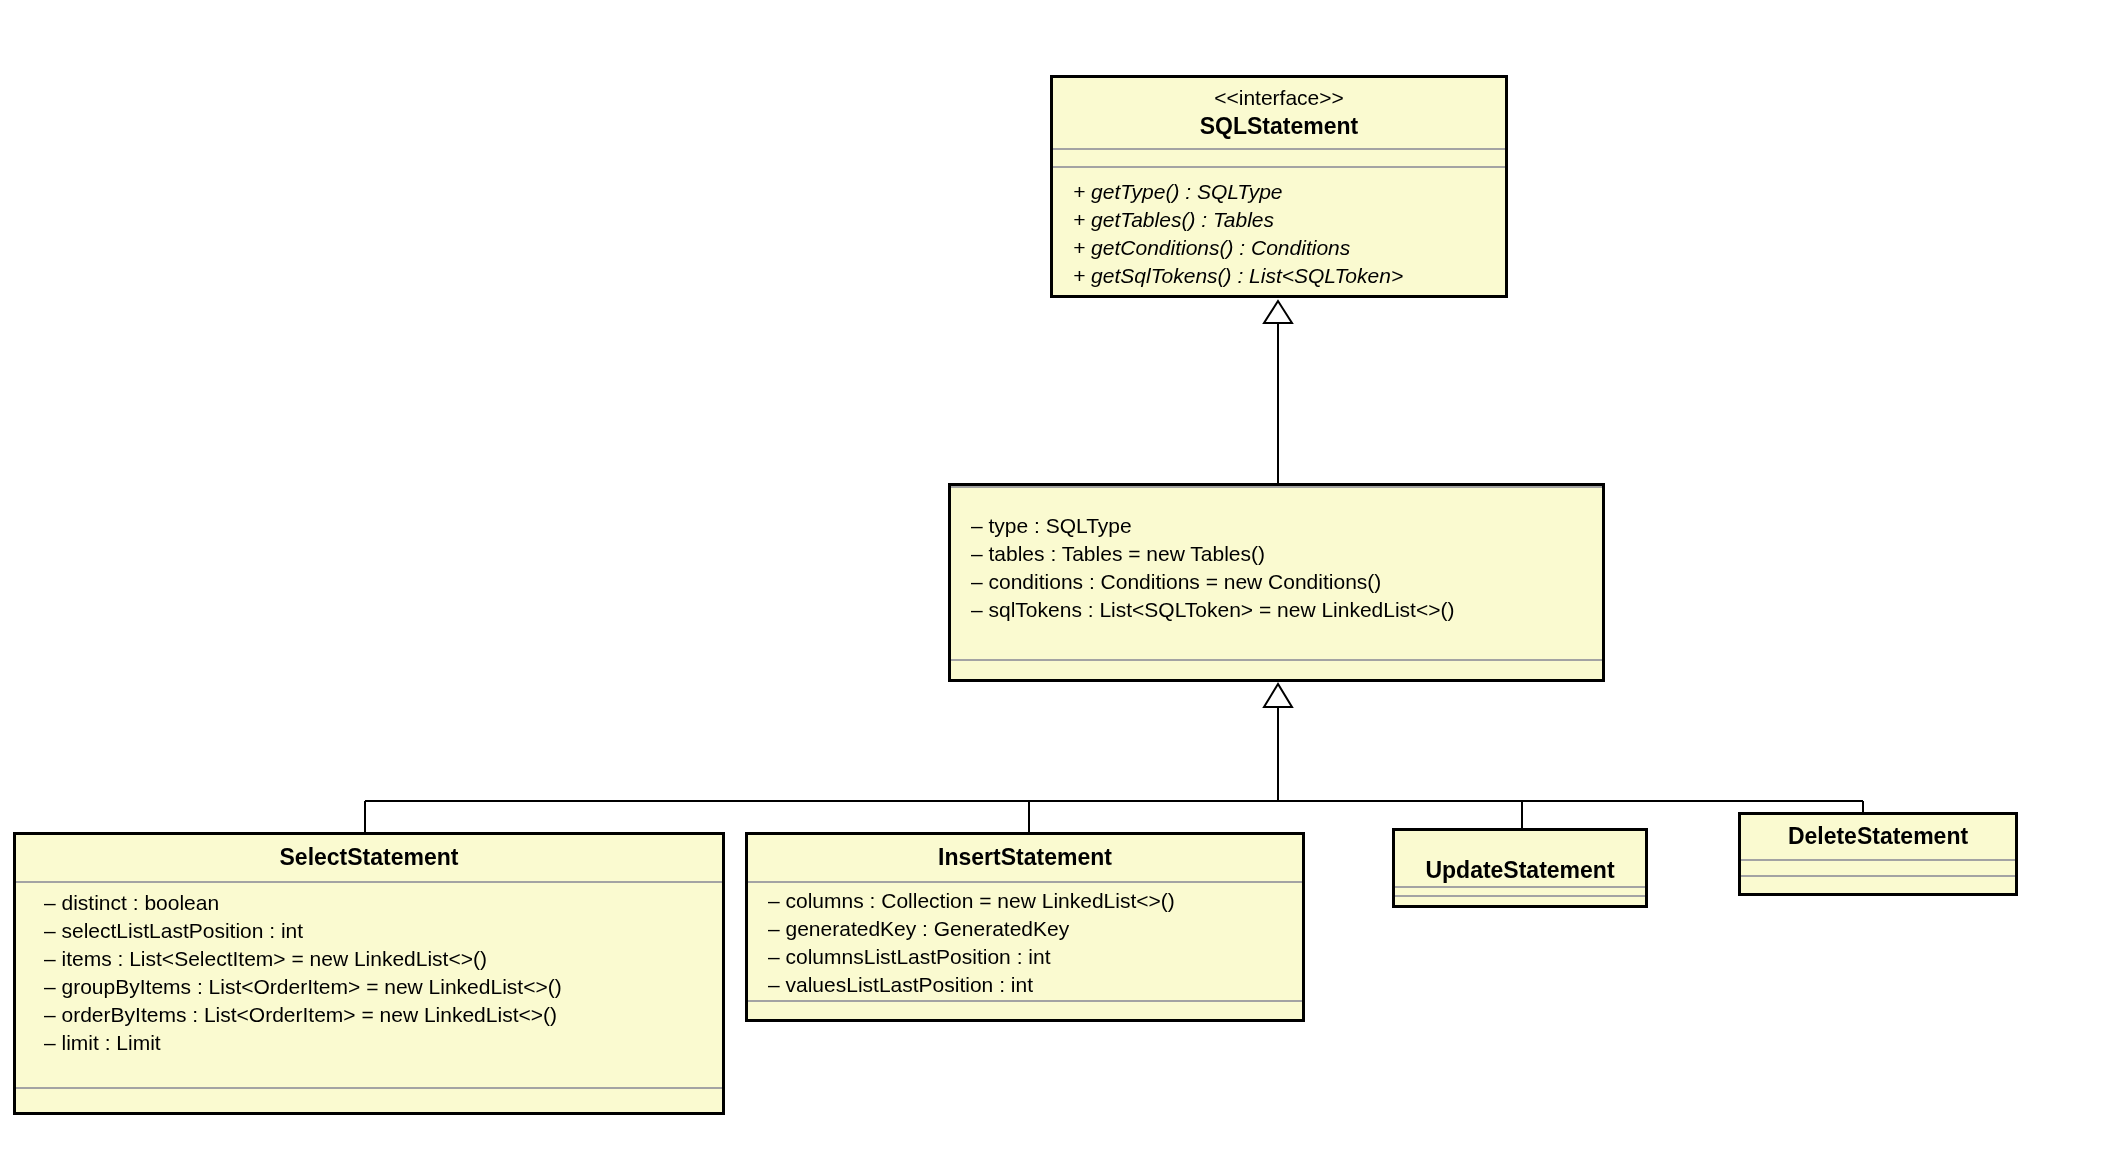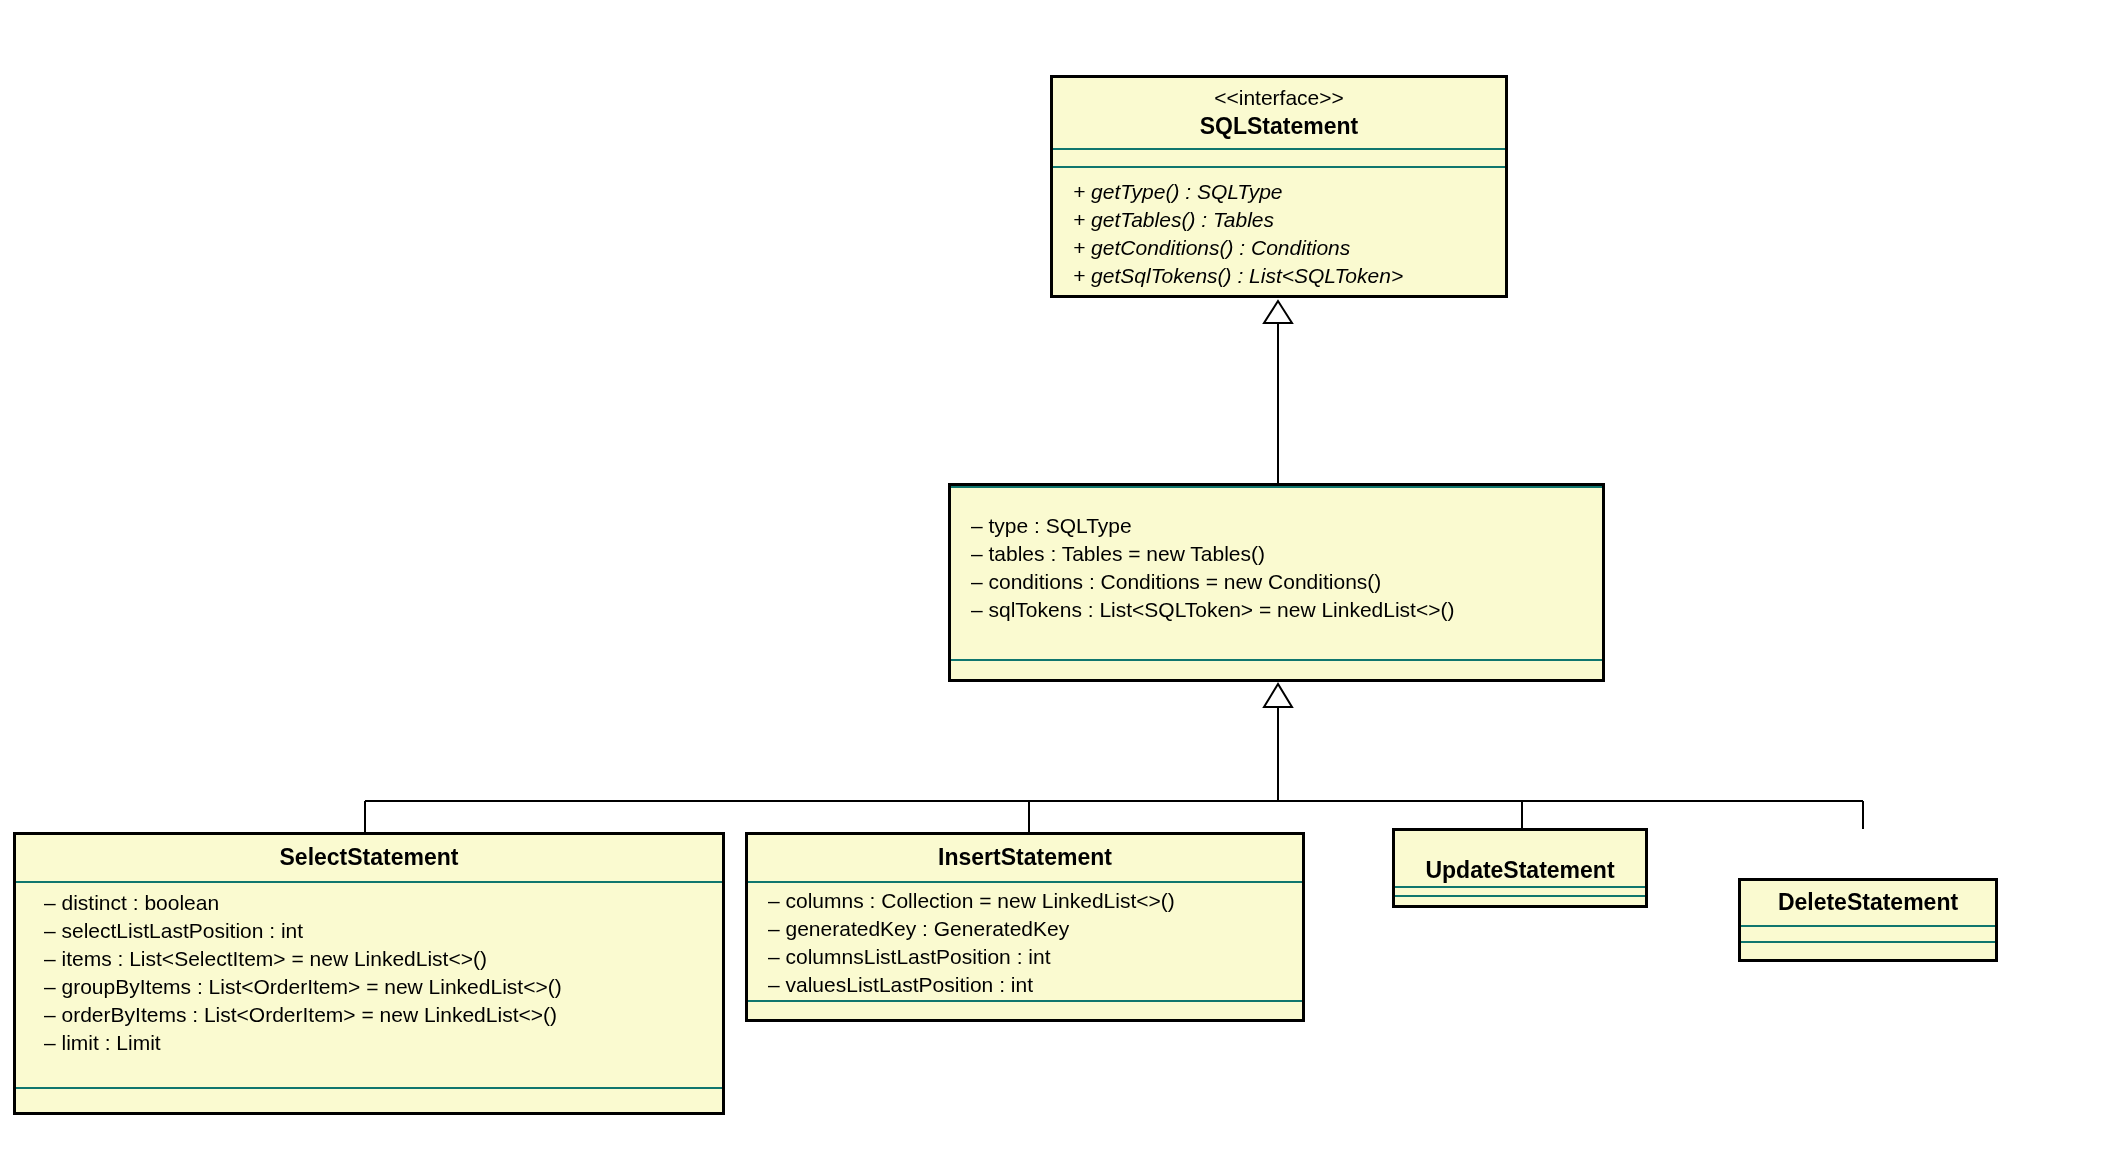--- a/index.html
+++ b/index.html
@@ -10,21 +10,21 @@
     color:#000000;
   }
   .edges { position:absolute; left:0; top:0; }
   .edges path, .edges polyline { stroke:#000000; stroke-width:2; fill:none; }
   .edges polygon { stroke:#000000; stroke-width:2; fill:#ffffff; }
 
   .uml-class {
     position:absolute; background:#FAFAD0; border:3px solid #000000;
     display:flex; flex-direction:column;
   }
-  .compartment { border-top:2px solid #0f766e; }
+  .compartment { border-top:2px solid #a3a3a3; }
   .compartment.first { border-top:none; }
   .title {
     display:flex; flex-direction:column; align-items:center; justify-content:center;
     line-height:1.3;
   }
   .stereotype { font-size:21px; }
   .cls-name { font-size:23px; font-weight:700; }
   .members {
     padding:8px 8px 0 20px; font-size:21px; line-height:28px; white-space:nowrap;
     overflow:hidden;
@@ -56,21 +56,21 @@
   #cls-insert .members { flex:1; padding-top:4px; }
   #cls-insert .spacer { height:19px; }
 
   
   #cls-update { left:1392px; top:828px; width:256px; height:80px; }
   #cls-update .title { flex:1;margin-top:25px; }
   #cls-update .spacer1 { height:16px; }
   #cls-update .spacer2 { height:17px; }
 
   
-  #cls-delete { left:1738px; top:878px; width:260px; height:84px; }
+  #cls-delete { left:1738px; top:812px; width:280px; height:84px; }
   #cls-delete .title { flex:1; }
   #cls-delete .spacer1 { height:16px; }
   #cls-delete .spacer2 { height:18px; }
 </style>
 </head>
 <body>
 
 <div>
 
   <svg class="edges" width="2106" height="1160" viewBox="0 0 2106 1160">

